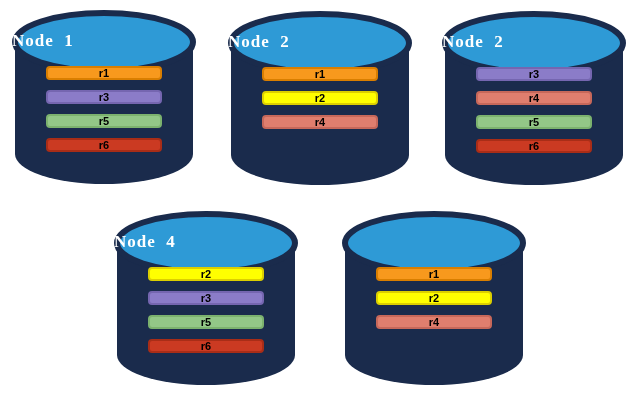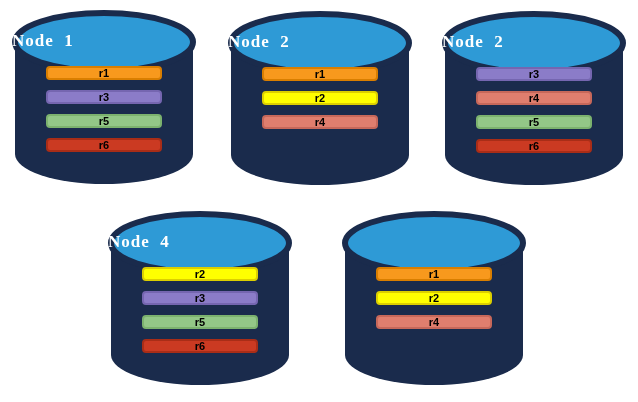--- a/index.html
+++ b/index.html
@@ -11,21 +11,21 @@
     overflow: hidden;
     font-family: "Liberation Sans", "DejaVu Sans", sans-serif;
   }
   .node { position: absolute; width: 184px; height: 182px; }
   .node svg { position: absolute; left: 0; top: 0; width: 184px; height: 182px; }
 
   
   .n1 { left: 12px;  top: 8px;   }
   .n2 { left: 228px; top: 9px;   }
   .n3 { left: 442px; top: 9px;   }
-  .n4 { left: 108px; top: 209px; }
+  .n4 { left: 114px; top: 209px; }
   .n5 { left: 342px; top: 209px; }
 
   .node-title {
     position: absolute;
     top: 24px;
     left: 0;
     right: 0;
     text-align: left;
     color: #ffffff;
     font-weight: bold;

